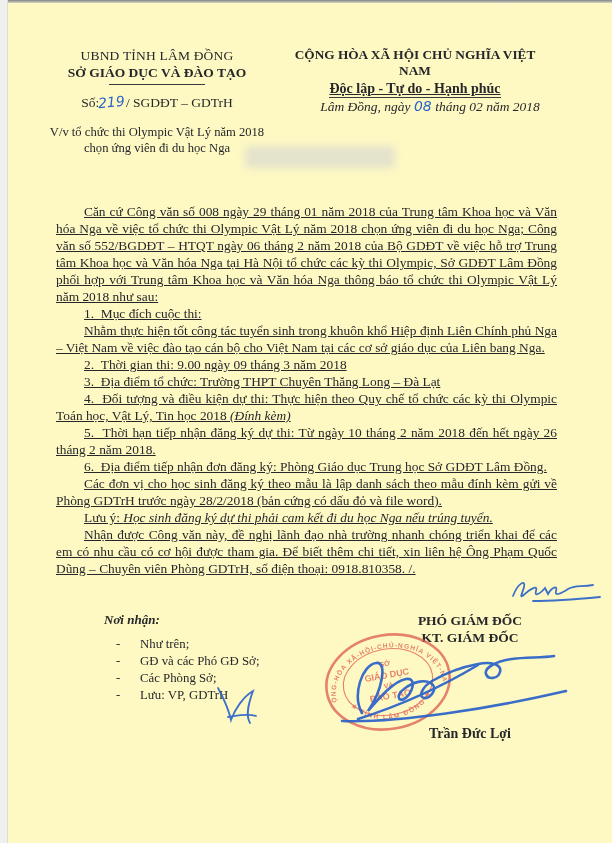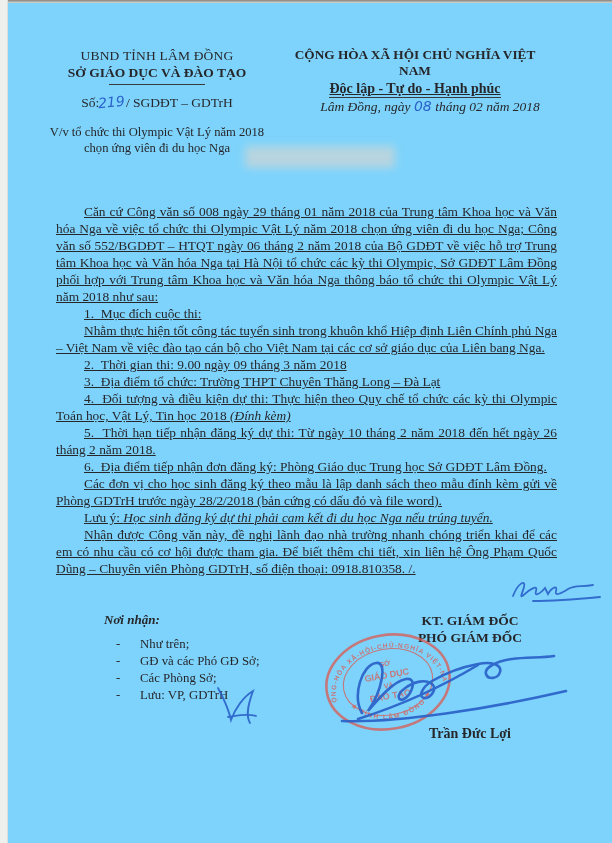--- a/index.html
+++ b/index.html
@@ -1,19 +1,19 @@
 <!DOCTYPE html>
 <html><head>
 <meta charset="utf-8">
 <style>
   html,body{margin:0;padding:0;}
   body{background:#e9e9e7;font-family:"Liberation Serif",serif;}
   .page{
     position:relative;width:612px;height:843px;margin:0 auto;
-    background:#7dd3fc;overflow:hidden;color:#26272b;
+    background:#fef9c3;overflow:hidden;color:#26272b;
   }
   .scan-top{position:absolute;top:0;left:0;right:0;height:3px;
     background:linear-gradient(#83837f,#d8d8d2);}
   .scan-left{position:absolute;top:0;left:0;bottom:0;width:7px;
     background:#eef0ee;border-right:1px solid #dcdeda;}
   .abs{position:absolute;}
   .ctr{text-align:center;}
   .b{font-weight:bold;}
   .i{font-style:italic;}
   .org-parent{font-size:13.5px;letter-spacing:.2px;}
@@ -115,22 +115,22 @@
   </ul>
 
   <svg class="abs" style="left:206px;top:683px;" width="55" height="45" viewBox="0 0 55 45">
     <g fill="none" stroke="#2a62c9" stroke-width="1.8" stroke-linecap="round" opacity=".9">
       <path d="M12,5 C18,16 23,28 25,37 C29,26 37,14 47,8 C43,19 39,32 44,40"></path>
       <path d="M22,34 C30,33 40,30 50,33"></path>
     </g>
   </svg>
 
   <div class="abs ctr" style="left:345px;top:612px;width:250px;">
+    <div class="sig-title">PHÓ GIÁM ĐỐC</div>
     <div class="sig-title">KT. GIÁM ĐỐC</div>
-    <div class="sig-title">PHÓ GIÁM ĐỐC</div>
   </div>
 
   <div class="abs stamp-wrap" style="left:322px;top:632px;">
     <svg width="132" height="100" viewBox="0 0 132 100">
       <defs>
         <path id="arcTop" d="M 12,58 A 54,42 0 1 1 120,58"></path>
         <path id="arcBot" d="M 22,60 A 45,34 0 0 0 110,60"></path>
       </defs>
       <g stroke="#dc5a50" fill="none" opacity=".85">
         <ellipse cx="66" cy="50" rx="62" ry="47" stroke-width="2.6"></ellipse>

